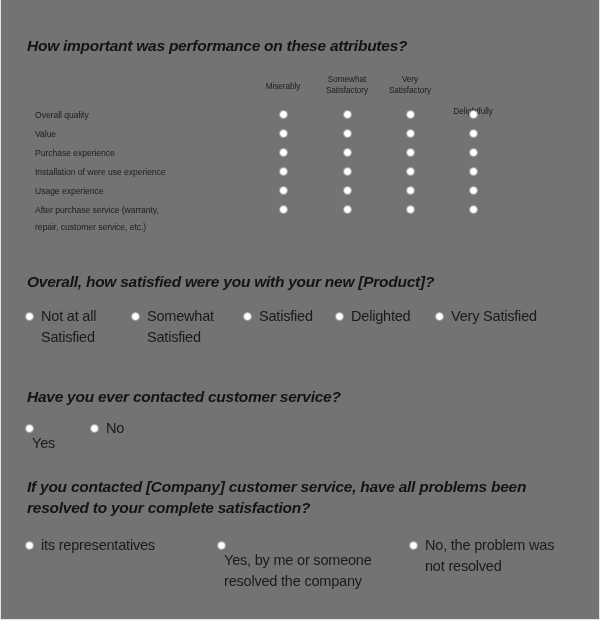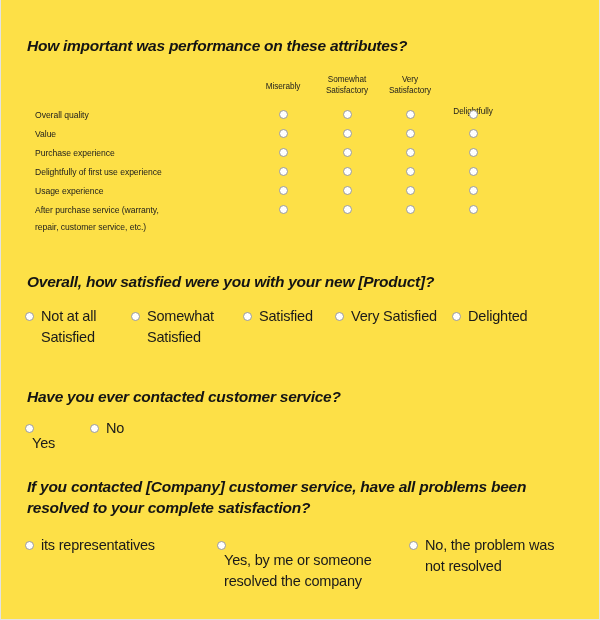--- a/index.html
+++ b/index.html
@@ -12,21 +12,21 @@
     width: 600px;
     height: 620px;
     font-family: "Liberation Sans", sans-serif;
     color: #1a1a1a;
     overflow: hidden;
   }
   .page {
     position: relative;
     width: 600px;
     height: 620px;
-    background: #fde047;
+    background: #737373;
     border: 1px solid #e3e3e3;
     border-top: none;
     padding: 0;
   }
 
   
   .q-heading {
     font-style: italic;
     font-weight: bold;
     font-size: 15.5px;
@@ -198,21 +198,21 @@
           <span>Purchase experience</span>
         </div>
         <span class="radio c0"></span>
         <span class="radio c1"></span>
         <span class="radio c2"></span>
         <span class="radio c3"></span>
       </div>
 
       <div class="mrow">
         <div class="mlabel">
-          <span>Delightfully of first use experience</span>
+          <span>Installation of were use experience</span>
         </div>
         <span class="radio c0"></span>
         <span class="radio c1"></span>
         <span class="radio c2"></span>
         <span class="radio c3"></span>
       </div>
 
       <div class="mrow">
         <div class="mlabel">
           <span>Usage experience</span>
@@ -254,30 +254,30 @@
           <span>Somewhat</span>
           <span class="l2">Satisfied</span>
         </span>
       </div>
       <div class="opt o2">
         <span class="radio"></span>
         <span class="otext">
           <span>Satisfied</span>
         </span>
       </div>
+      <div class="opt o4">
+        <span class="radio"></span>
+        <span class="otext">
+          <span>Delighted</span>
+        </span>
+      </div>
       <div class="opt o3">
         <span class="radio"></span>
         <span class="otext">
           <span>Very Satisfied</span>
-        </span>
-      </div>
-      <div class="opt o4">
-        <span class="radio"></span>
-        <span class="otext">
-          <span>Delighted</span>
         </span>
       </div>
     </div>
   </div>
 
   <div class="sec3">
     <div class="q-heading">Have you ever contacted customer service?</div>
 
     <div class="opt-row">
       <div class="opt o0">

